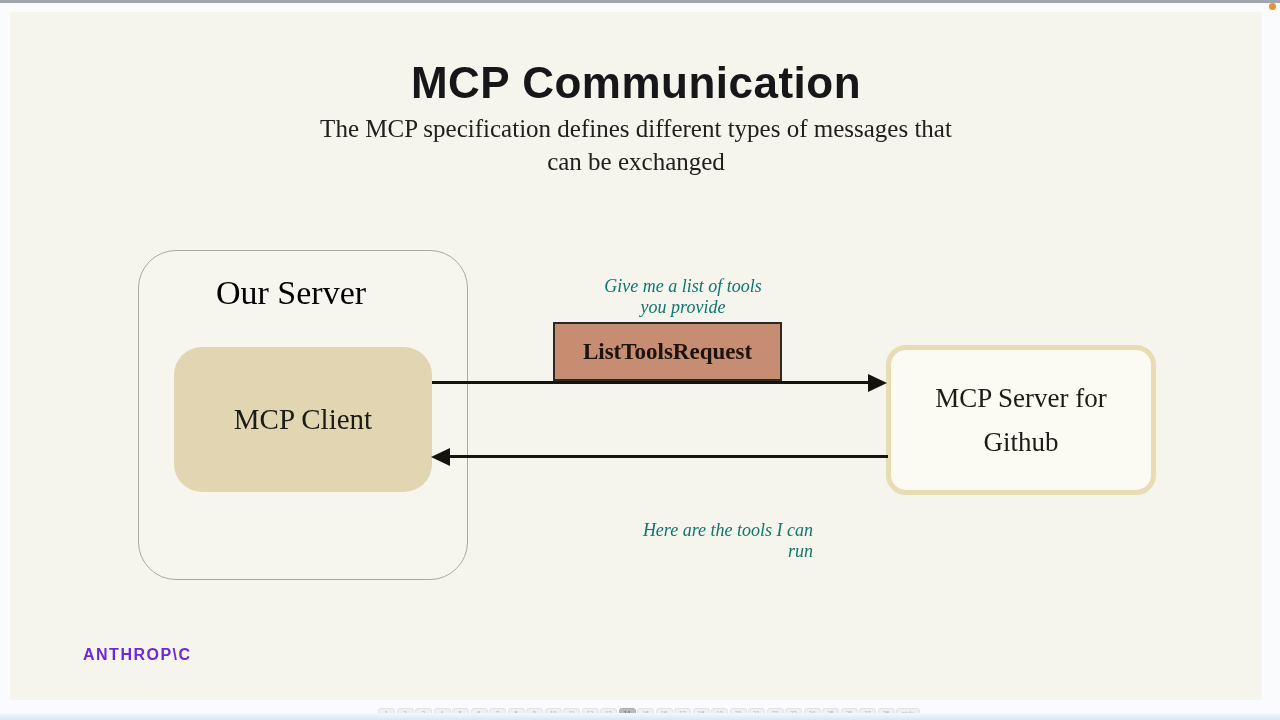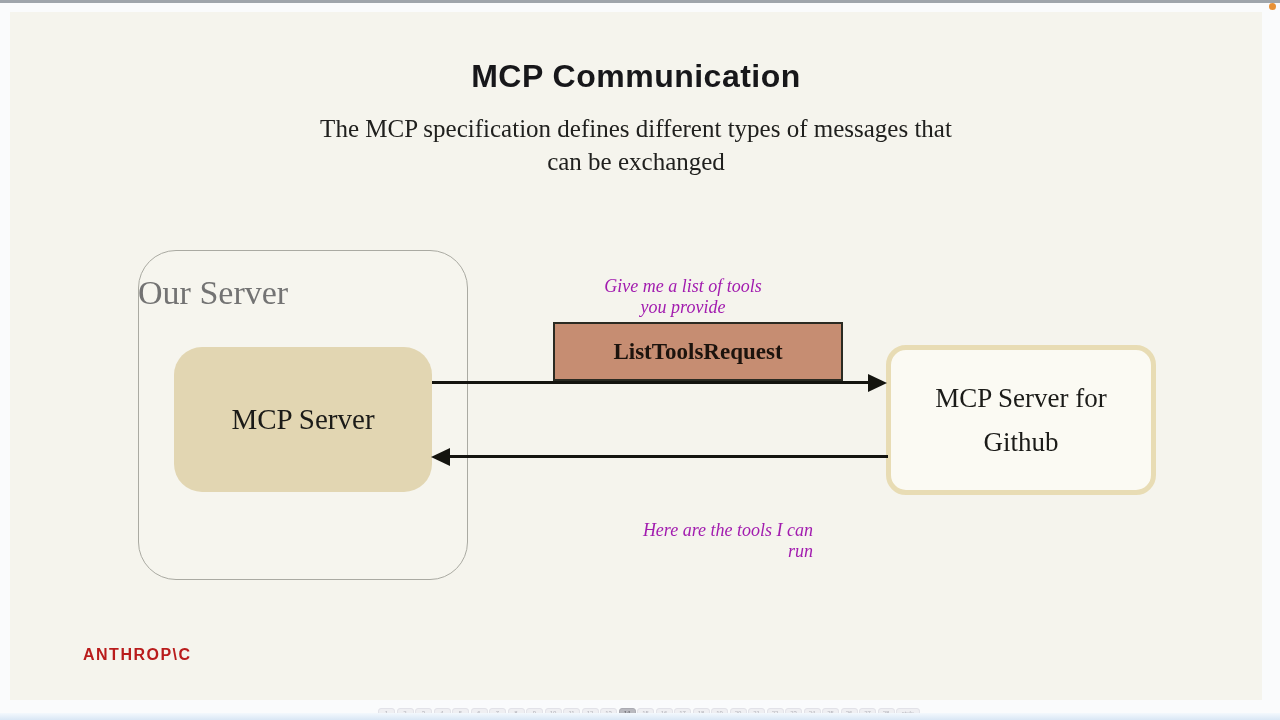--- a/index.html
+++ b/index.html
@@ -11,35 +11,35 @@
   
   .chrome-strip{position:absolute;left:0;top:0;width:1280px;height:3px;background:#9fa5ab;}
   .record-dot{position:absolute;right:4px;top:3px;width:7px;height:7px;border-radius:50%;background:#e79137;}
   
   .slide{
     position:absolute;left:10px;top:12px;width:1252px;height:688px;
     background:#f5f4ed;
   }
   .slide-title{
     position:absolute;left:0;top:46px;width:100%;text-align:center;
-    font-size:32px;font-weight:700;color:#17171a;letter-spacing:.5px;
+    font-size:44px;font-weight:700;color:#17171a;letter-spacing:.5px;
   }
   .slide-subtitle{
     position:absolute;left:0;top:100px;width:100%;text-align:center;
     font-family:Liberation Serif, serif;font-size:25px;line-height:33px;color:#20201e;
     white-space:pre-line;
   }
   
   .our-server-box{
     position:absolute;left:128px;top:238px;width:330px;height:330px;
     border:1px solid #aaaaa2;border-radius:38px;background:#f6f5ee;box-sizing:border-box;
   }
   .our-server-label{
-    position:absolute;left:128px;top:262px;width:306px;
-    font-family:"Liberation Serif",serif;font-size:34px;color:#737373;
+    position:absolute;left:128px;top:262px;width:306px;text-align:center;
+    font-family:"Liberation Serif",serif;font-size:34px;color:#000000;
   }
   .mcp-client-box{
     position:absolute;left:164px;top:335px;width:258px;height:145px;
     background:#e2d6b2;border-radius:28px;
     display:flex;align-items:center;justify-content:center;
     font-family:"Liberation Serif",serif;font-size:29px;color:#1b1b18;
   }
   .mcp-server-box{
     position:absolute;left:876px;top:333px;width:270px;height:150px;
     background:#fbfaf3;border:5px solid #e8dcb4;border-radius:20px;box-sizing:border-box;
@@ -47,37 +47,37 @@
     font-family:"Liberation Serif",serif;font-size:27px;line-height:44px;color:#1b1b18;
     white-space:pre-line;
   }
   .arrow-line{position:absolute;height:3px;background:#14140f;}
   .line-request{left:422px;top:369px;width:440px;}
   .line-result{left:440px;top:443px;width:438px;}
   .arrowhead{position:absolute;width:0;height:0;border-top:9px solid transparent;border-bottom:9px solid transparent;}
   .head-right{left:858px;top:362px;border-left:19px solid #14140f;}
   .head-left{left:421px;top:436px;border-right:19px solid #14140f;}
   .msg-box{
-    position:absolute;left:543px;width:290px;height:59px;box-sizing:border-box;
+    position:absolute;left:543px;width:229px;height:59px;box-sizing:border-box;
     background:#c68d72;border:2px solid #2a2a22;
     display:flex;align-items:center;justify-content:center;
     font-family:"Liberation Serif",serif;font-weight:700;font-size:23px;color:#1c130d;
   }
   .msg-request{top:310px;}
   .msg-result{top:446px;}
   .msg-caption{
     position:absolute;left:543px;width:260px;text-align:center;
-    font-family:"Liberation Serif",serif;font-style:italic;font-size:18px;line-height:21px;color:#a21caf;
+    font-family:"Liberation Serif",serif;font-style:italic;font-size:18px;line-height:21px;color:#0f766e;
     white-space:pre-line;
   }
   .caption-request{top:264px;}
   .caption-result{top:508px;text-align:right;}
   .logo{
     position:absolute;left:73px;top:634px;
-    font-size:16px;font-weight:700;letter-spacing:1.5px;color:#b91c1c;
+    font-size:16px;font-weight:700;letter-spacing:1.5px;color:#6d28d9;
   }
   
   .filmstrip{
     position:absolute;left:378px;top:707px;height:11px;
     display:flex;gap:1.5px;align-items:center;
   }
   .pill{
     width:17px;height:10px;border-radius:3px;box-sizing:border-box;
     background:#efeff2;border:1px solid #e2e2e8;
     font-family:"Liberation Sans",sans-serif;font-size:6px;line-height:8px;
@@ -97,21 +97,21 @@
 <div class="record-dot"></div>
 
 <div class="slide">
   <div class="slide-title">MCP Communication</div>
   <div class="slide-subtitle">The MCP specification defines different types of messages that
 can be exchanged</div>
 
   <div class="our-server-box"></div>
   <div class="our-server-label">Our Server</div>
 
-  <div class="mcp-client-box">MCP Server</div>
+  <div class="mcp-client-box">MCP Client</div>
 
   <div class="mcp-server-box">MCP Server for
 Github</div>
 
   <div class="arrow-line line-request"></div>
   <div class="arrowhead head-right"></div>
   <div class="arrow-line line-result"></div>
   <div class="arrowhead head-left"></div>
 
   <div class="msg-caption caption-request">Give me a list of tools

